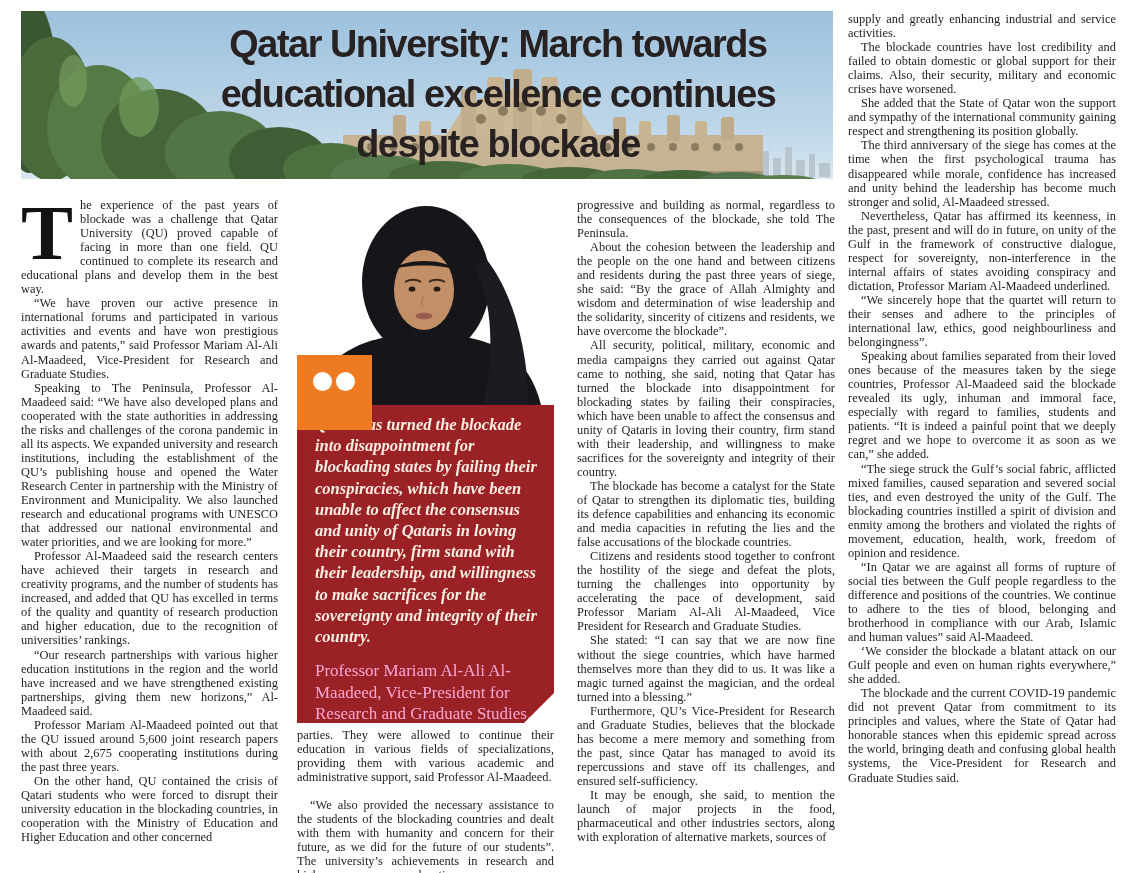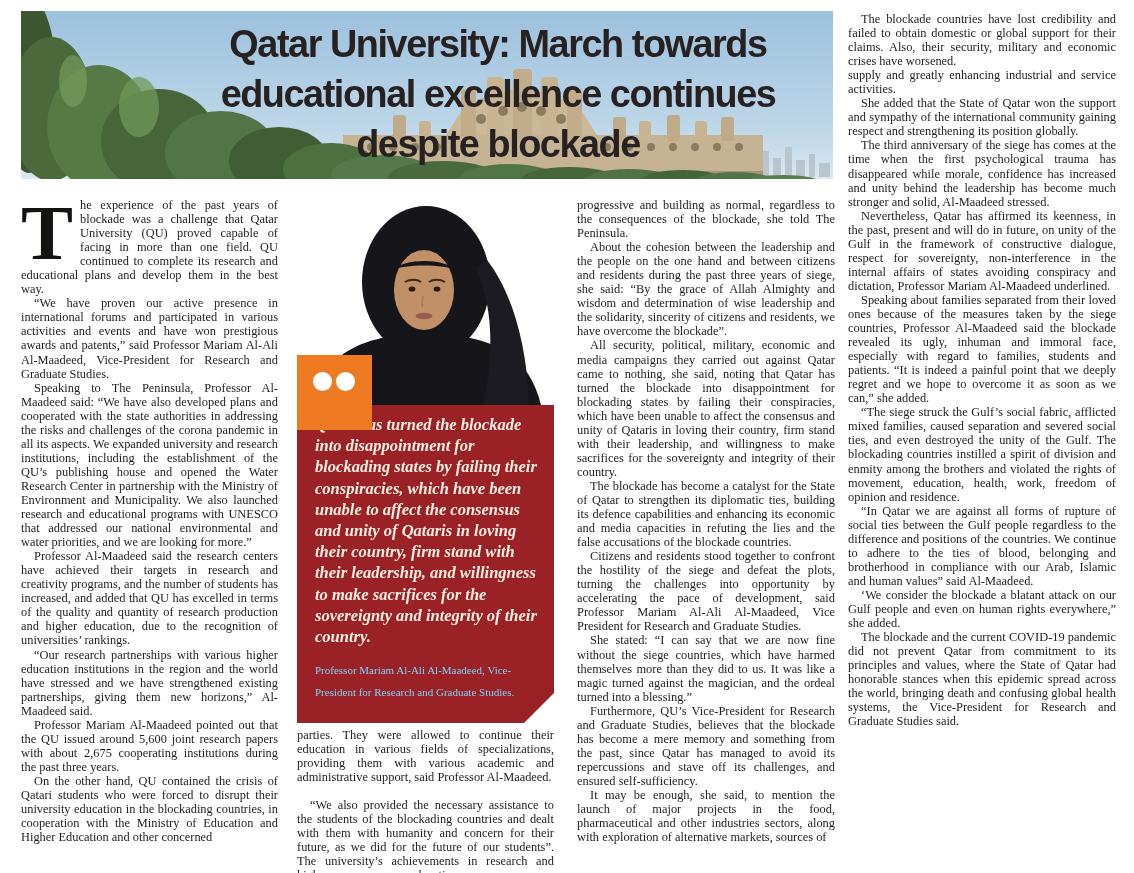--- a/index.html
+++ b/index.html
@@ -30,21 +30,21 @@
   
   .portrait{position:absolute;top:0;left:0;width:257px;height:207px;background:#fff;}
   .quote-icon{position:absolute;top:157px;left:-1px;width:76px;height:75px;background:#ee7b22;
               z-index:4;display:flex;justify-content:center;gap:4px;padding-top:17px;box-sizing:border-box;}
   .qc{width:19px;height:19px;border-radius:50%;background:#ffffff;}
   .pullquote{position:absolute;top:207px;left:-7px;width:264px;height:318px;background:#9a2125;
              box-sizing:border-box;padding:9px 10px 0 25px;z-index:2;
              clip-path:polygon(0 0,100% 0,100% calc(100% - 30px),calc(100% - 30px) 100%,0 100%);}
   .pq-text{margin:0;font-style:italic;font-weight:bold;font-size:16.5px;line-height:21.2px;
            color:#f8efe2;text-align:left;}
-  .pq-attr{margin:13px 0 0 0;font-size:11px;line-height:21.5px;color:#7dd3fc;text-align:left;}
+  .pq-attr{margin:13px 0 0 0;font-size:17px;line-height:21.5px;color:#f9a8d4;text-align:left;}
   .col2-text{position:absolute;top:530px;left:0;right:0;}
   .col2-text .para:last-child{text-align-last:justify;margin-top:14px;}
 </style>
 </head>
 <body>
 
 <div class="page">
 
   <div class="banner">
     <svg width="812" height="168" viewBox="0 0 812 168">
@@ -126,21 +126,21 @@
 educational excellence continues
 despite blockade</h1>
   </div>
 
   <div class="col col1">
     <p class="para dropcap-para"><span class="dropcap">T</span><span>he experience of the past years of blockade was a challenge that Qatar University (QU) proved capable of facing in more than one field. QU continued to complete its research and educational plans and develop them in the best way.</span></p>
     <div>
         <p class="para">“We have proven our active presence in international forums and participated in various activities and events and have won prestigious awards and patents,” said Professor Mariam Al-Ali Al-Maadeed, Vice-President for Research and Graduate Studies.</p>
         <p class="para">Speaking to The Peninsula, Professor Al-Maadeed said: “We have also developed plans and cooperated with the state authorities in addressing the risks and challenges of the corona pandemic in all its aspects. We expanded university and research institutions, including the establishment of the QU’s publishing house and opened the Water Research Center in partnership with the Ministry of Environment and Municipality. We also launched research and educational programs with UNESCO that addressed our national environmental and water priorities, and we are looking for more.”</p>
         <p class="para">Professor Al-Maadeed said the research centers have achieved their targets in research and creativity programs, and the number of students has increased, and added that QU has excelled in terms of the quality and quantity of research production and higher education, due to the recognition of universities’ rankings.</p>
-        <p class="para">“Our research partnerships with various higher education institutions in the region and the world have stressed and we have strengthened existing partnerships, giving them new horizons,” Al-Maadeed said.</p>
+        <p class="para">“Our research partnerships with various higher education institutions in the region and the world have increased and we have strengthened existing partnerships, giving them new horizons,” Al-Maadeed said.</p>
         <p class="para">Professor Mariam Al-Maadeed pointed out that the QU issued around 5,600 joint research papers with about 2,675 cooperating institutions during the past three years.</p>
         <p class="para">On the other hand, QU contained the crisis of Qatari students who were forced to disrupt their university education in the blockading countries, in cooperation with the Ministry of Education and Higher Education and other concerned</p>
       </div>
   </div>
 
   <div class="col col2">
     <div class="portrait">
       <svg width="257" height="207" viewBox="0 0 257 207">
         <rect x="0" y="0" width="257" height="207" fill="#ffffff"></rect>
 
@@ -179,25 +179,26 @@
       <p class="para">About the cohesion between the leadership and the people on the one hand and between citizens and residents during the past three years of siege, she said: “By the grace of Allah Almighty and wisdom and determination of wise leadership and the solidarity, sincerity of citizens and residents, we have overcome the blockade”.</p>
       <p class="para">All security, political, military, economic and media campaigns they carried out against Qatar came to nothing, she said, noting that Qatar has turned the blockade into disappointment for blockading states by failing their conspiracies, which have been unable to affect the consensus and unity of Qataris in loving their country, firm stand with their leadership, and willingness to make sacrifices for the sovereignty and integrity of their country.</p>
       <p class="para">The blockade has become a catalyst for the State of Qatar to strengthen its diplomatic ties, building its defence capabilities and enhancing its economic and media capacities in refuting the lies and the false accusations of the blockade countries.</p>
       <p class="para">Citizens and residents stood together to confront the hostility of the siege and defeat the plots, turning the challenges into opportunity by accelerating the pace of development, said Professor Mariam Al-Ali Al-Maadeed, Vice President for Research and Graduate Studies.</p>
       <p class="para">She stated: “I can say that we are now fine without the siege countries, which have harmed themselves more than they did to us. It was like a magic turned against the magician, and the ordeal turned into a blessing.”</p>
       <p class="para">Furthermore, QU’s Vice-President for Research and Graduate Studies, believes that the blockade has become a mere memory and something from the past, since Qatar has managed to avoid its repercussions and stave off its challenges, and ensured self-sufficiency.</p>
       <p class="para">It may be enough, she said, to mention the launch of major projects in the food, pharmaceutical and other industries sectors, along with exploration of alternative markets, sources of</p>
     </div>
 
   <div class="col col4">
+      <p class="para no-indent">supply and greatly enhancing industrial and service activities.</p>
       <p class="para">The blockade countries have lost credibility and failed to obtain domestic or global support for their claims. Also, their security, military and economic crises have worsened.</p>
-      <p class="para no-indent">supply and greatly enhancing industrial and service activities.</p>
       <p class="para">She added that the State of Qatar won the support and sympathy of the international community gaining respect and strengthening its position globally.</p>
       <p class="para">The third anniversary of the siege has comes at the time when the first psychological trauma has disappeared while morale, confidence has increased and unity behind the leadership has become much stronger and solid, Al-Maadeed stressed.</p>
       <p class="para">Nevertheless, Qatar has affirmed its keenness, in the past, present and will do in future, on unity of the Gulf in the framework of constructive dialogue, respect for sovereignty, non-interference in the internal affairs of states avoiding conspiracy and dictation, Professor Mariam Al-Maadeed underlined.</p>
+      <p class="para">“We sincerely hope that the quartet will return to their senses and adhere to the principles of international law, ethics, good neighbourliness and belongingness”.</p>
       <p class="para">Speaking about families separated from their loved ones because of the measures taken by the siege countries, Professor Al-Maadeed said the blockade revealed its ugly, inhuman and immoral face, especially with regard to families, students and patients. “It is indeed a painful point that we deeply regret and we hope to overcome it as soon as we can,” she added.</p>
       <p class="para">“The siege struck the Gulf’s social fabric, afflicted mixed families, caused separation and severed social ties, and even destroyed the unity of the Gulf. The blockading countries instilled a spirit of division and enmity among the brothers and violated the rights of movement, education, health, work, freedom of opinion and residence.</p>
       <p class="para">“In Qatar we are against all forms of rupture of social ties between the Gulf people regardless to the difference and positions of the countries. We continue to adhere to the ties of blood, belonging and brotherhood in compliance with our Arab, Islamic and human values” said Al-Maadeed.</p>
       <p class="para">‘We consider the blockade a blatant attack on our Gulf people and even on human rights everywhere,” she added.</p>
       <p class="para">The blockade and the current COVID-19 pandemic did not prevent Qatar from commitment to its principles and values, where the State of Qatar had honorable stances when this epidemic spread across the world, bringing death and confusing global health systems, the Vice-President for Research and Graduate Studies said.</p>
     </div>
 
 </div>
 
 </body></html>

